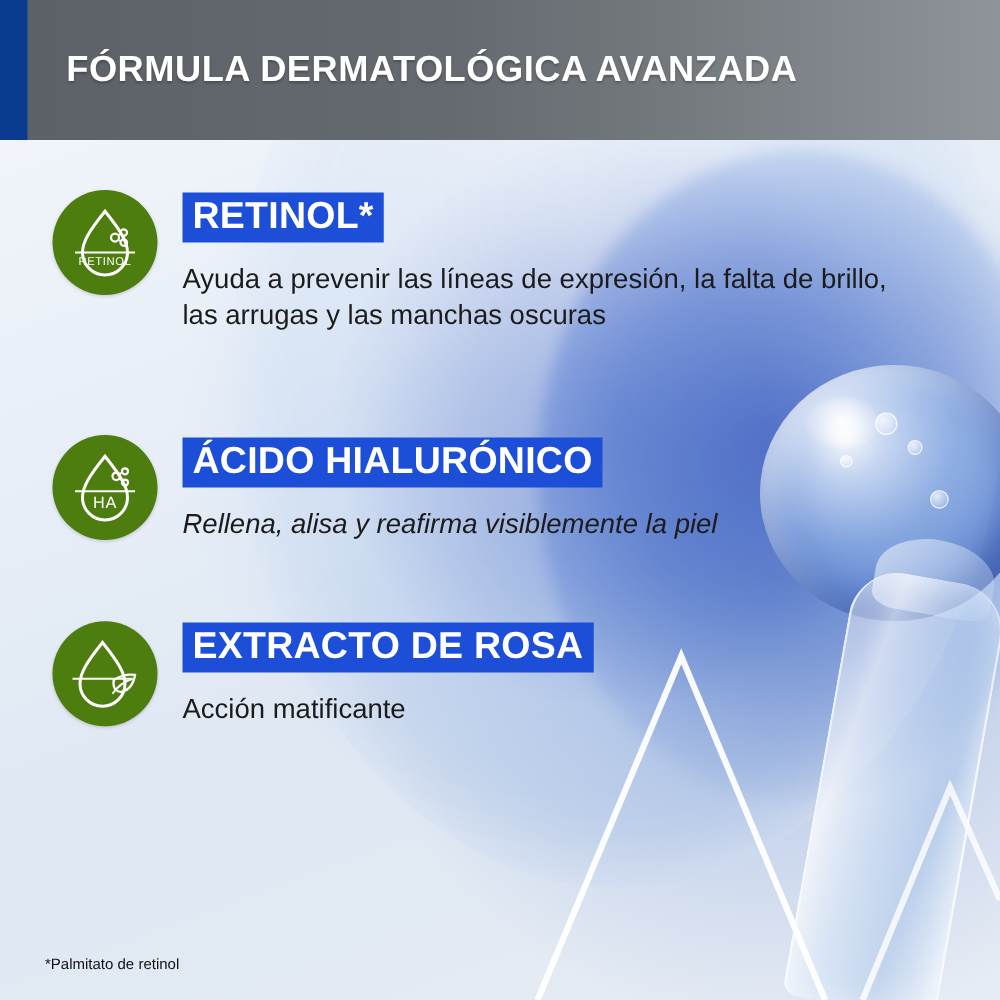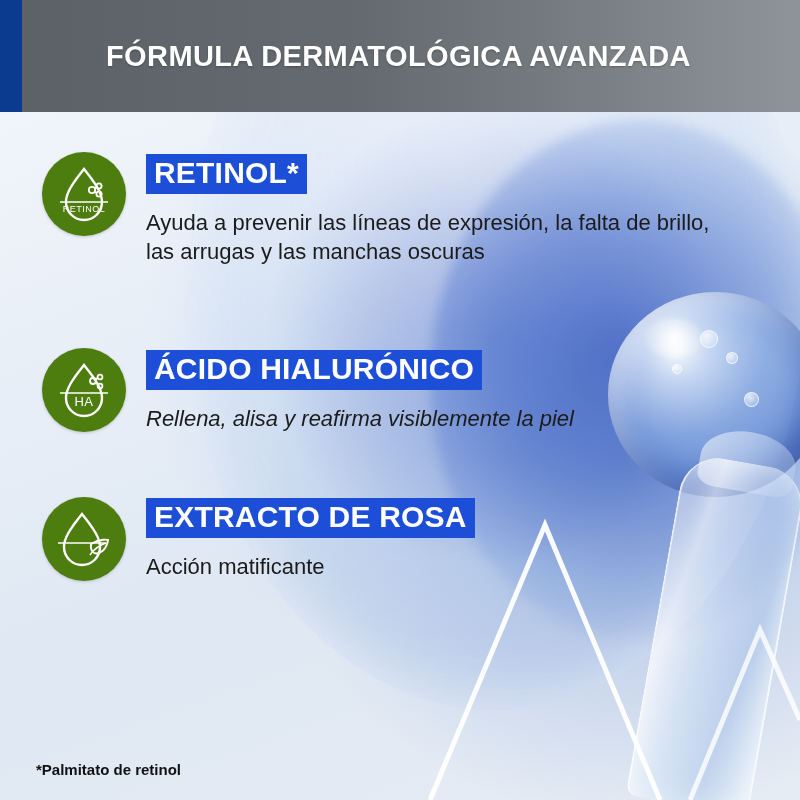--- a/index.html
+++ b/index.html
@@ -131,21 +131,21 @@
   .header-accent {
     position: absolute;
     left: 0;
     top: 0;
     width: 22px;
     height: 112px;
     background: #0b3b8f;
   }
   .header-title {
     position: relative;
-    margin-left: 106px;
+    margin-left: 53px;
     color: #ffffff;
     font-size: 29px;
     font-weight: bold;
     letter-spacing: 0.4px;
     text-shadow: 0 1px 2px rgba(0,0,0,0.25);
     white-space: nowrap;
   }
 
   
   .ingredient {
@@ -190,22 +190,22 @@
     max-width: 620px;
   }
   .ing-desc.narrow { max-width: 640px; font-style: italic; }
 
   
   .footnote {
     position: absolute;
     left: 36px;
     bottom: 22px;
     color: #111111;
-    font-size: 15px;
-    font-weight: bold;
+    font-size: 12px;
+    font-weight: normal;
   }
 </style>
 </head>
 <body>
 
 <div class="canvas">
 
   <div class="bg"></div>
   <div class="glass-disc"></div>
   <div class="blue-glow"></div>

